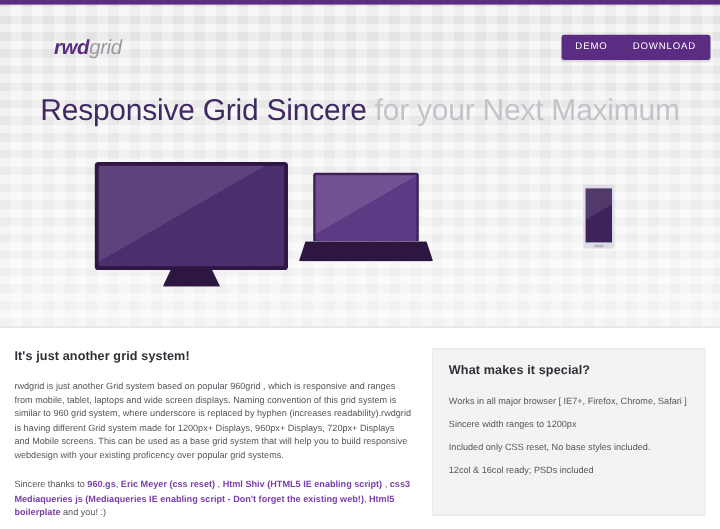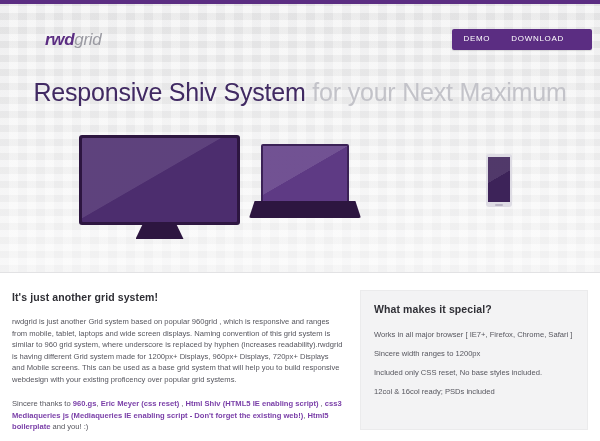--- a/index.html
+++ b/index.html
@@ -77,21 +77,21 @@
     display: block;
     padding: 6px 11px 7px 11px;
     font-size: 8px;
     letter-spacing: 0.7px;
     color: #ffffff;
     text-decoration: none;
     line-height: 1;
     cursor: pointer;
     white-space: nowrap;
   }
-  .nav-btn + .nav-btn { padding-left: 10px; padding-right: 28px; }
+  .nav-btn + .nav-btn { padding-left: 10px; padding-right: 12px; }
 
   
   .headline {
     position: absolute;
     top: 74px;
     left: 0;
     right: 0;
     text-align: center;
     font-size: 25px;
     font-weight: normal;
@@ -258,21 +258,21 @@
       <span class="logo-rwd">rwd</span><span class="logo-grid">grid</span>
     </div>
 
     <nav class="nav">
       <a class="nav-btn" href="#">DEMO</a>
       <a class="nav-btn" href="#">DOWNLOAD</a>
     </nav>
   </div>
 
   <div class="headline">
-    <span class="hl-strong">Responsive Shiv System</span><span class="hl-light"> for your Next Maximum</span>
+    <span class="hl-strong">Responsive Grid Sincere</span><span class="hl-light"> for your Next Maximum</span>
   </div>
 
   <div class="devices">
 
     <div class="monitor">
       <div class="monitor-frame">
         <div class="monitor-screen"></div>
       </div>
       <div class="monitor-neck"></div>
     </div>

